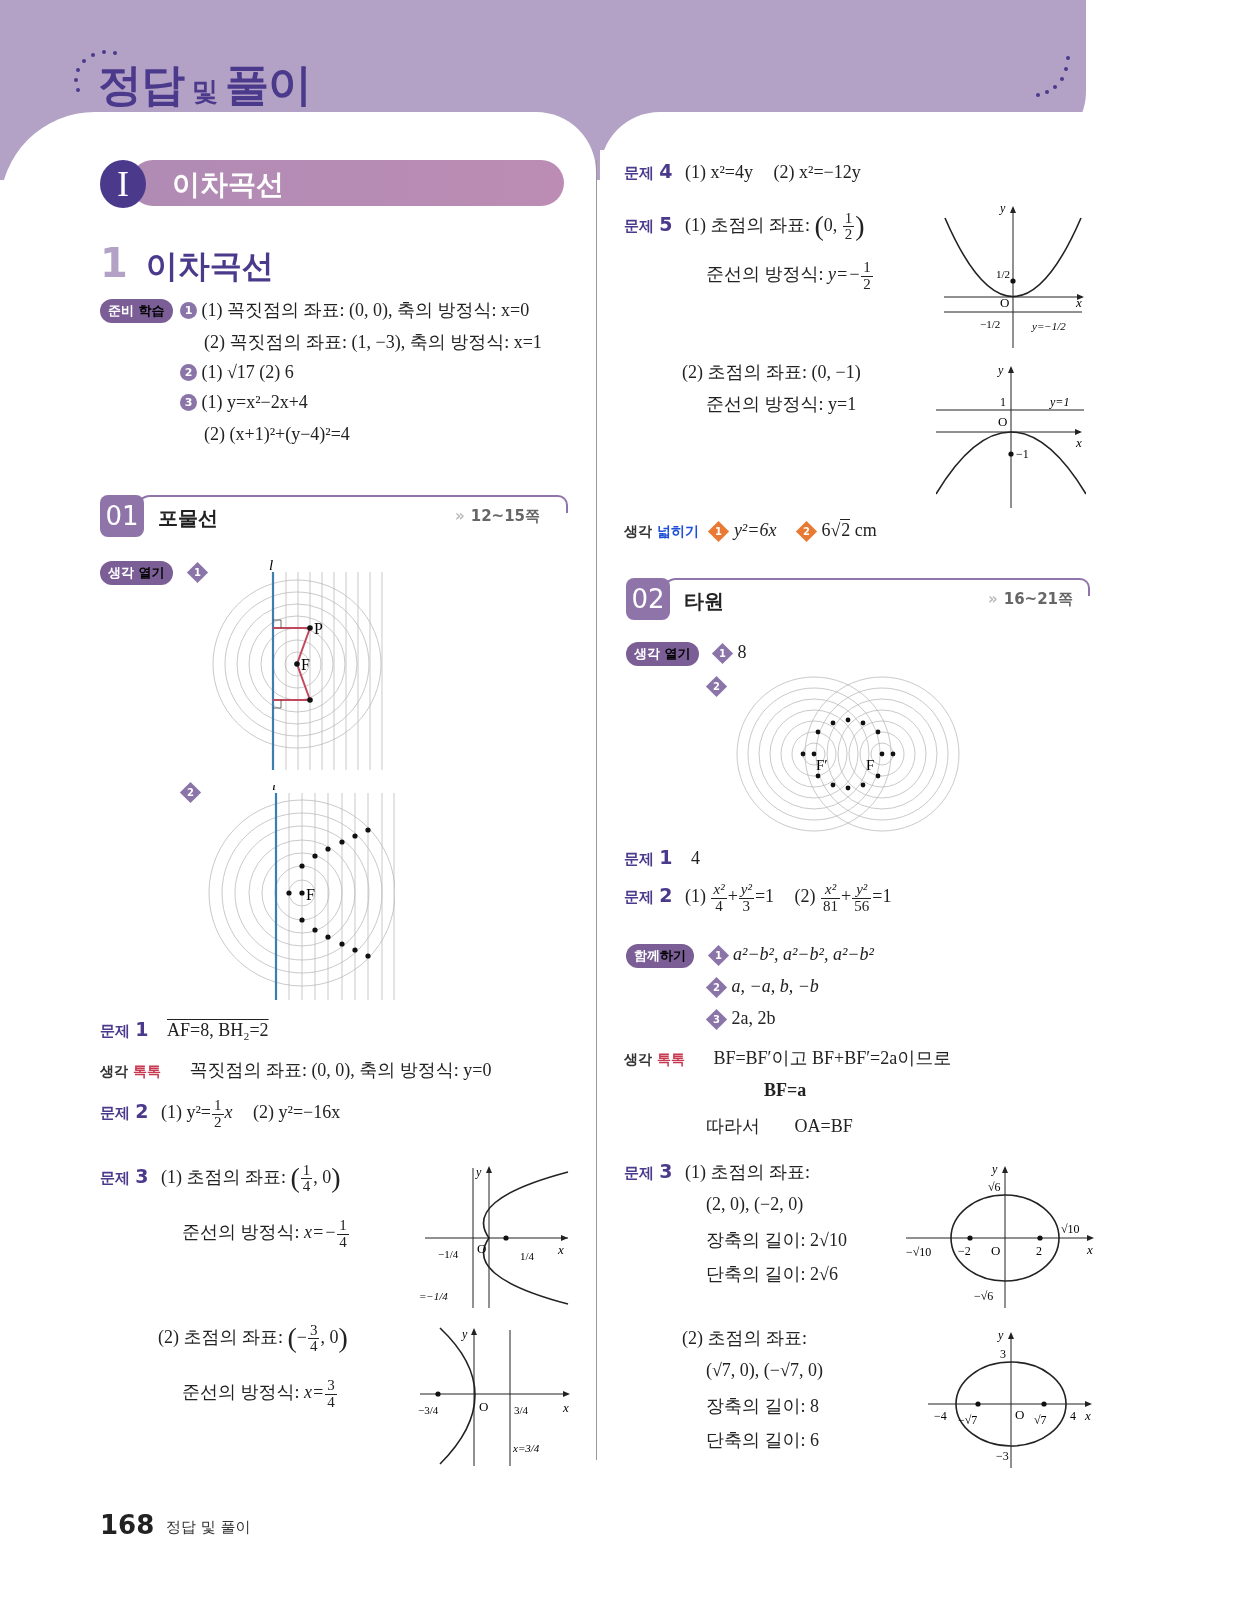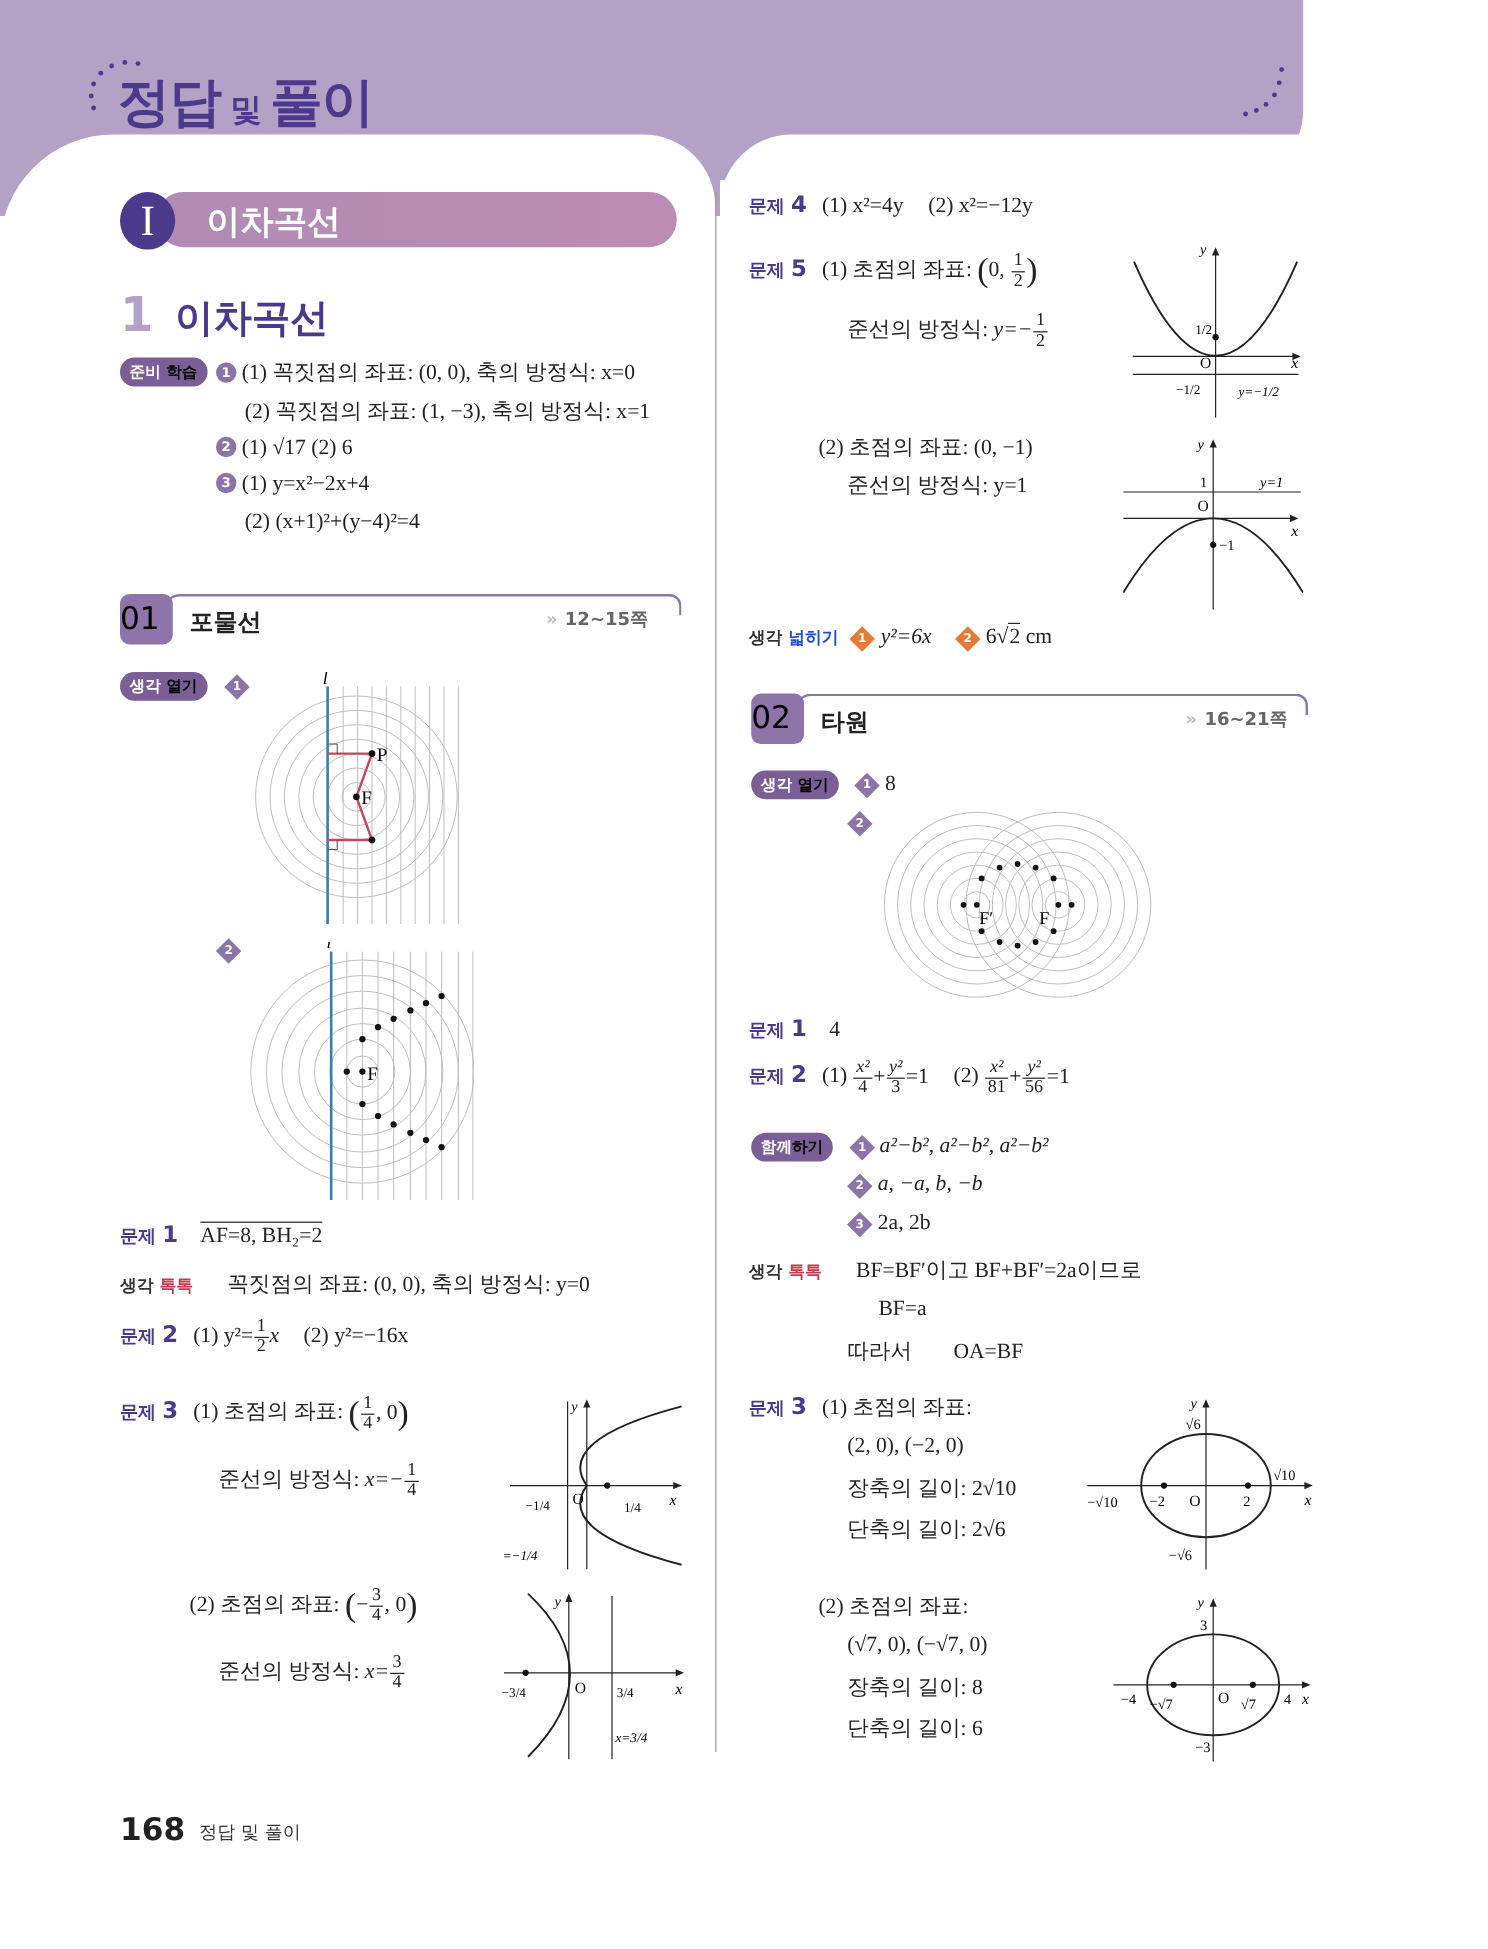--- a/index.html
+++ b/index.html
@@ -42,21 +42,21 @@
   .diam.orange { background: #e87a34; }
 
   .line { position: absolute; font-size: 18px; white-space: nowrap; }
   .frac { display: inline-block; vertical-align: middle; text-align: center; font-size: 15px; line-height: 1.05; margin: 0 1px; }
   .frac .n { display: block; border-bottom: 1px solid #222; padding: 0 2px; }
   .frac .d { display: block; padding: 0 2px; }
   .ov { text-decoration: overline; }
   .sqrt { border-top: 1px solid #222; padding-left: 1px; }
 
   .unit-box { position: absolute; height: 42px; }
-  .unit-num { position: absolute; left: 0; top: 0; width: 44px; height: 42px; background: #8f74aa; border-radius: 8px; color: #000000; font-family: "DejaVu Sans", sans-serif; font-size: 26px; line-height: 42px; }
+  .unit-num { position: absolute; left: 0; top: 0; width: 44px; height: 42px; background: #8f74aa; border-radius: 8px; color: #ffffff; font-family: "DejaVu Sans", sans-serif; font-size: 26px; text-align: center; line-height: 42px; }
   .unit-frame { position: absolute; left: 36px; top: 0; height: 18px; border-top: 2px solid #8f74aa; border-right: 2px solid #8f74aa; border-left: 2px solid #8f74aa; border-top-left-radius: 14px; border-top-right-radius: 10px; }
   .unit-title { position: absolute; left: 58px; top: 10px; font-family: "DejaVu Sans", sans-serif; font-weight: bold; font-size: 20px; color: #222; }
   .unit-pages { position: absolute; top: 12px; font-family: "DejaVu Sans", sans-serif; font-weight: bold; font-size: 15px; color: #666; }
   .unit-pages .arrow { color: #bbb; margin-right: 6px; }
 
   .footer-num { position: absolute; left: 100px; top: 1510px; font-family: "DejaVu Sans", sans-serif; font-weight: bold; font-size: 26px; color: #222; }
   .footer-text { position: absolute; left: 166px; top: 1518px; font-family: "DejaVu Sans", sans-serif; font-size: 15px; color: #333; }
 
   svg text { font-family: "Liberation Serif", "DejaVu Serif", serif; }
 </style>
@@ -418,21 +418,21 @@
 </div>
 <div class="line serif" style="left:706px;top:1008px;">
   <span class="diam"><span>3</span></span>
   <span>2a, 2b</span>
 </div>
 
 <div class="line serif" style="left:624px;top:1046px;">
   <span class="mini-label"><span>생각</span> <span class="red">톡톡</span></span>
   <span style="margin-left:24px;">BF=BF′이고 BF+BF′=2a이므로</span>
 </div>
-<div class="line serif" style="left:732px;top:1080px;">BF=a</div>
+<div class="line serif" style="left:764px;top:1080px;font-weight:bold;">BF=a</div>
 <div class="line serif" style="left:706px;top:1114px;">
   <span>따라서</span>
   <span style="margin-left:30px;">OA=BF</span>
 </div>
 
 <div class="line serif" style="left:624px;top:1160px;">
   <span class="prob"><span>문제</span> <b>3</b></span>
   <span style="margin-left:8px;">(1) 초점의 좌표:</span>
 </div>
 <div class="line serif" style="left:706px;top:1194px;">(2, 0), (−2, 0)</div>

